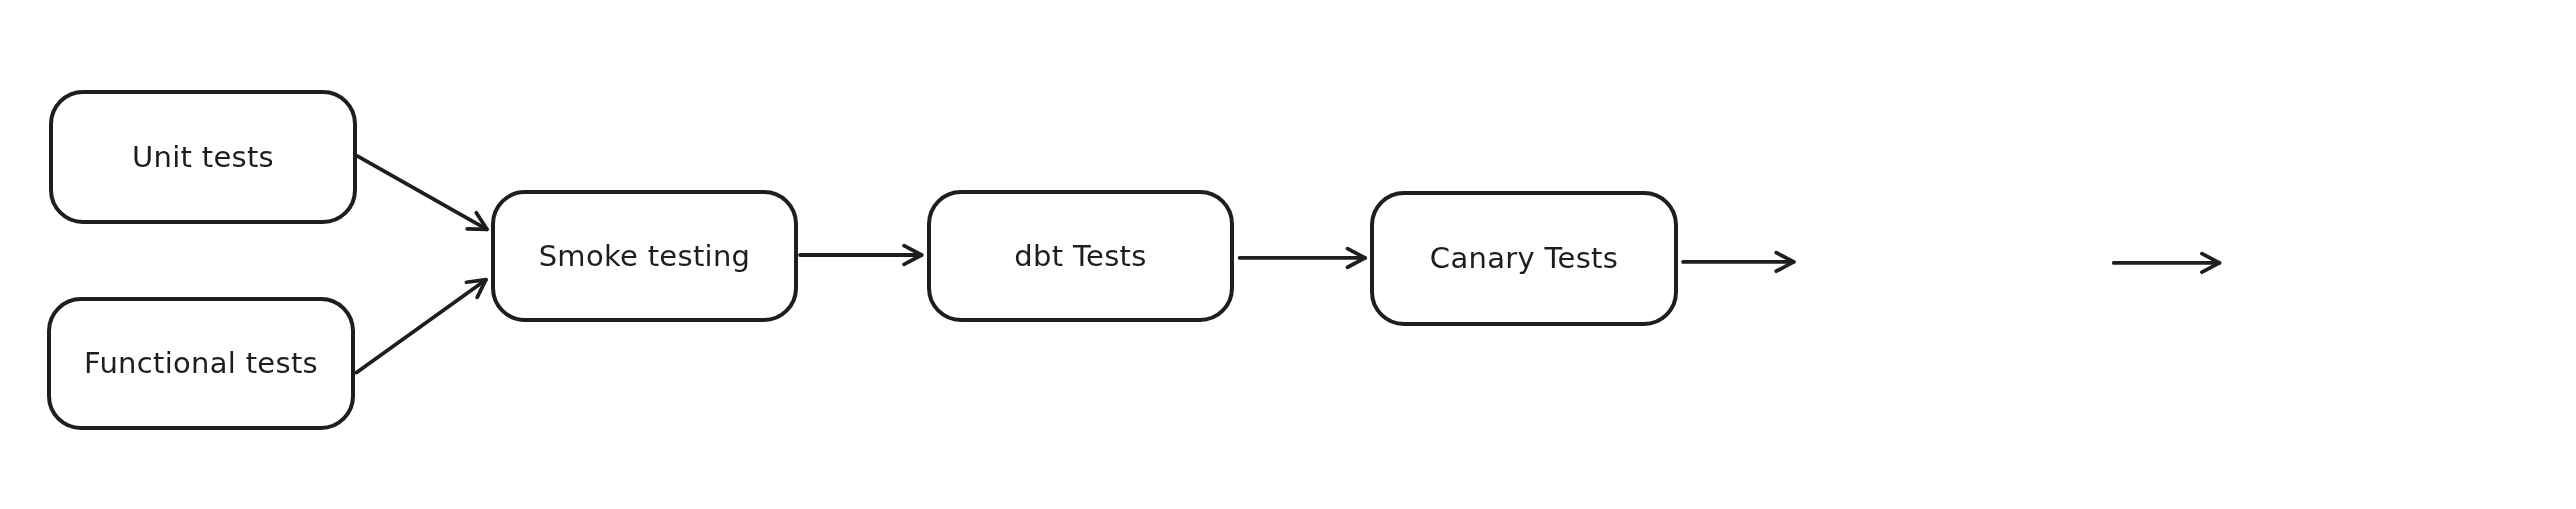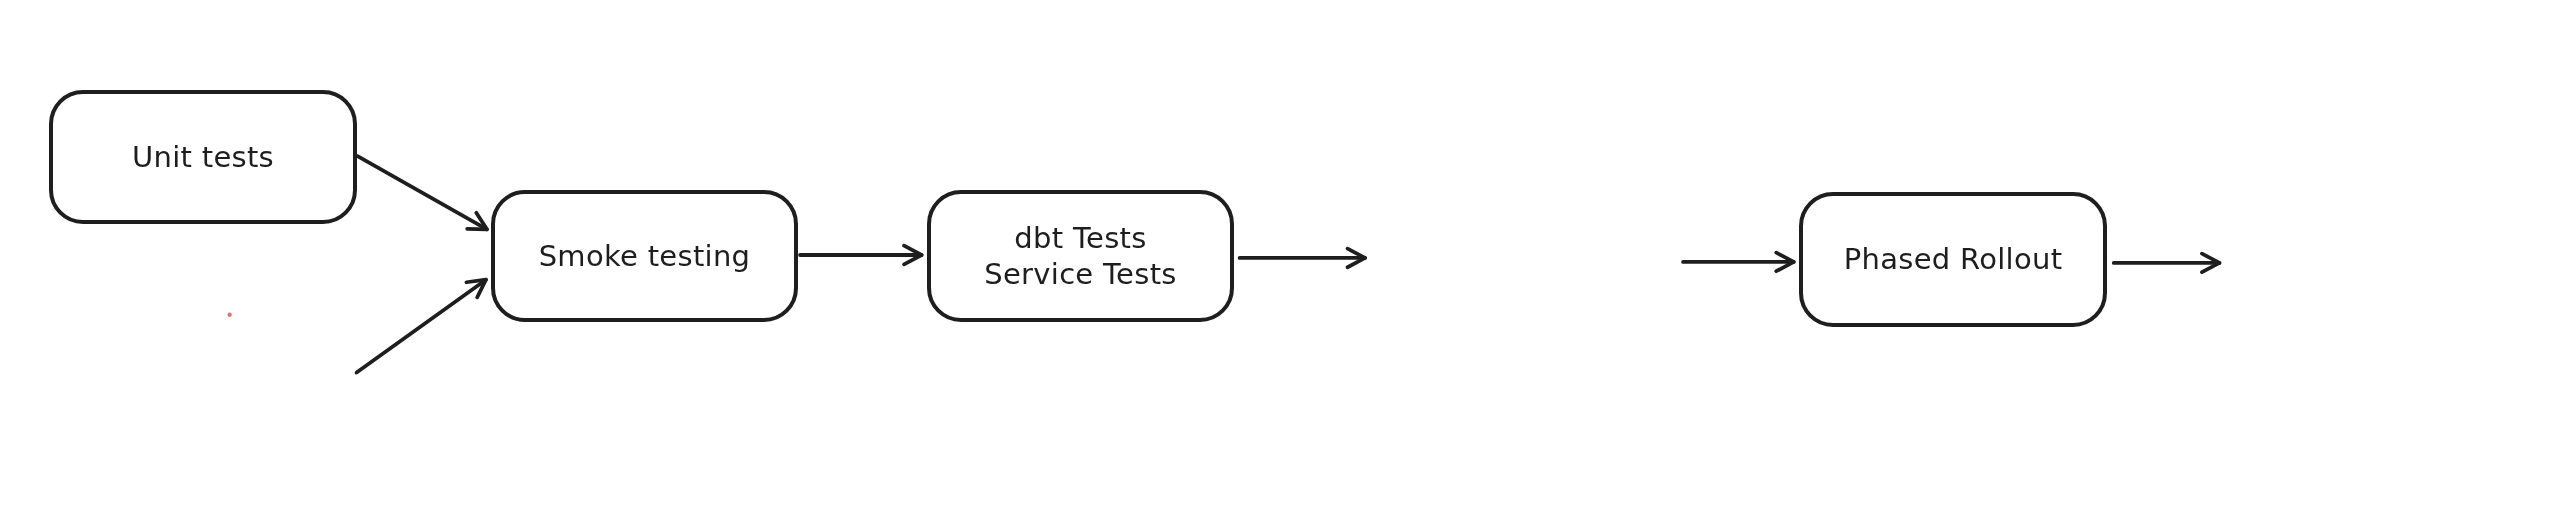--- a/index.html
+++ b/index.html
@@ -92,30 +92,32 @@
       <path d="M2229.3 256.6 L2247 266 L2229.3 275.4"></path>
     </g>
 
     <circle cx="232.5" cy="318.5" r="2.2" stroke="none" fill="#e57373"></circle>
   </svg>
 
   <div class="node" id="node-unit-tests">
     <span>Unit tests</span>
   </div>
 
+  <div class="node" id="node-functional-tests">
+    <span>Functional tests</span>
+  </div>
 
   <div class="node" id="node-smoke-testing">
     <span>Smoke testing</span>
   </div>
 
   <div class="node" id="node-dbt-cloud">
     <span>dbt Tests</span>
-    <span>Service Tests</span>
   </div>
 
+  <div class="node" id="node-canary-tests">
+    <span>Canary Tests</span>
+  </div>
 
-  <div class="node" id="node-phased-rollout">
-    <span>Phased Rollout</span>
-  </div>
 
 
 </div>
 
 
 </body></html>

